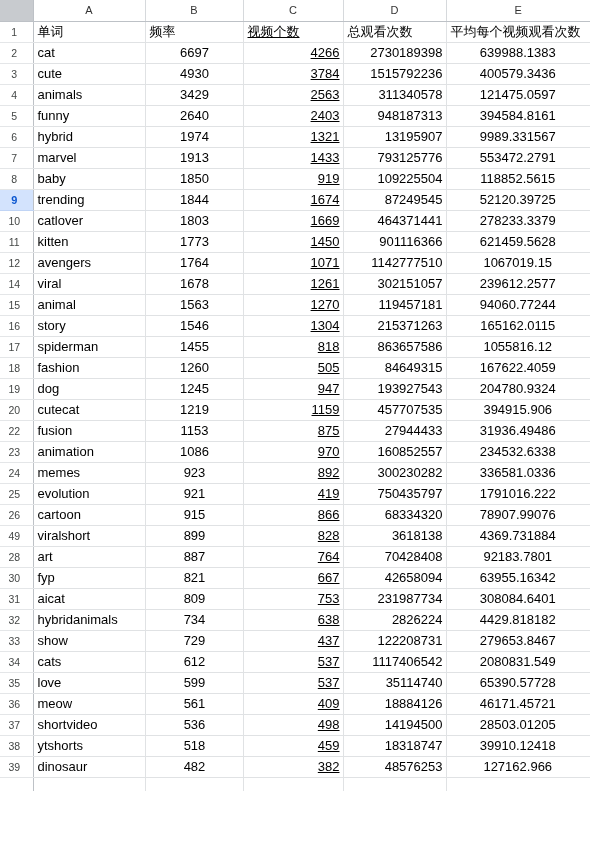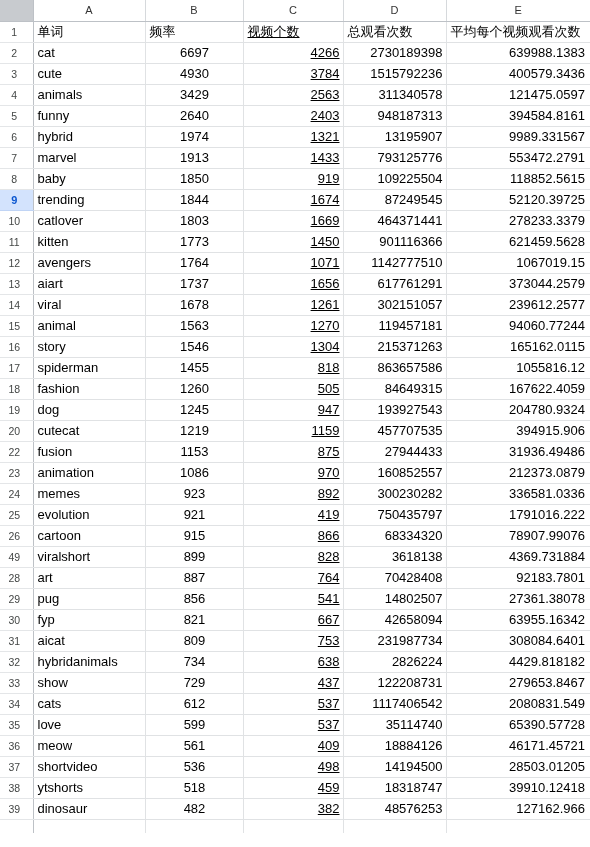--- a/index.html
+++ b/index.html
@@ -88,21 +88,21 @@
     white-space: nowrap;
     box-sizing: border-box;
     line-height: 20px;
   }
   td.cell:last-child { border-right: none; padding-right: 5px; }
 
   td.c-a { width: 112px; text-align: left; }
   td.c-b { width: 98px;  text-align: center; }
   td.c-c { width: 100px; text-align: right; text-decoration: underline; }
   td.c-d { width: 103px; text-align: right; }
-  td.c-e { width: 144px; text-align: right; }
+  td.c-e { width: 144px; text-align: center; }
 
   tr.header-data td.cell { text-align: left; margin-left: 24px; }
 
   
   tr.partial-row { height: 14px; }
   tr.partial-row td.cell { border-bottom: none; }
   tr.partial-row td.rownum { border-bottom: none; }
 </style>
 </head>
 <body>
@@ -219,28 +219,20 @@
         </tr>
         <tr class="data-row">
           <td class="rownum">12</td>
           <td class="cell c-a">avengers</td>
           <td class="cell c-b">1764</td>
           <td class="cell c-c">1071</td>
           <td class="cell c-d">1142777510</td>
           <td class="cell c-e">1067019.15</td>
         </tr>
         <tr class="data-row">
-          <td class="rownum">13</td>
-          <td class="cell c-a">aiart</td>
-          <td class="cell c-b">1737</td>
-          <td class="cell c-c">1656</td>
-          <td class="cell c-d">617761291</td>
-          <td class="cell c-e">373044.2579</td>
-        </tr>
-        <tr class="data-row">
           <td class="rownum">14</td>
           <td class="cell c-a">viral</td>
           <td class="cell c-b">1678</td>
           <td class="cell c-c">1261</td>
           <td class="cell c-d">302151057</td>
           <td class="cell c-e">239612.2577</td>
         </tr>
         <tr class="data-row">
           <td class="rownum">15</td>
           <td class="cell c-a">animal</td>
@@ -296,21 +288,21 @@
           <td class="cell c-c">875</td>
           <td class="cell c-d">27944433</td>
           <td class="cell c-e">31936.49486</td>
         </tr>
         <tr class="data-row">
           <td class="rownum">23</td>
           <td class="cell c-a">animation</td>
           <td class="cell c-b">1086</td>
           <td class="cell c-c">970</td>
           <td class="cell c-d">160852557</td>
-          <td class="cell c-e">212373.0879</td>
+          <td class="cell c-e">234532.6338</td>
         </tr>
         <tr class="data-row">
           <td class="rownum">24</td>
           <td class="cell c-a">memes</td>
           <td class="cell c-b">923</td>
           <td class="cell c-c">892</td>
           <td class="cell c-d">300230282</td>
           <td class="cell c-e">336581.0336</td>
         </tr>
         <tr class="data-row">
@@ -337,28 +329,20 @@
           <td class="cell c-d">3618138</td>
           <td class="cell c-e">4369.731884</td>
         </tr>
         <tr class="data-row">
           <td class="rownum">28</td>
           <td class="cell c-a">art</td>
           <td class="cell c-b">887</td>
           <td class="cell c-c">764</td>
           <td class="cell c-d">70428408</td>
           <td class="cell c-e">92183.7801</td>
-        </tr>
-        <tr class="data-row">
-          <td class="rownum">29</td>
-          <td class="cell c-a">pug</td>
-          <td class="cell c-b">856</td>
-          <td class="cell c-c">541</td>
-          <td class="cell c-d">14802507</td>
-          <td class="cell c-e">27361.38078</td>
         </tr>
         <tr class="data-row">
           <td class="rownum">30</td>
           <td class="cell c-a">fyp</td>
           <td class="cell c-b">821</td>
           <td class="cell c-c">667</td>
           <td class="cell c-d">42658094</td>
           <td class="cell c-e">63955.16342</td>
         </tr>
         <tr class="data-row">

